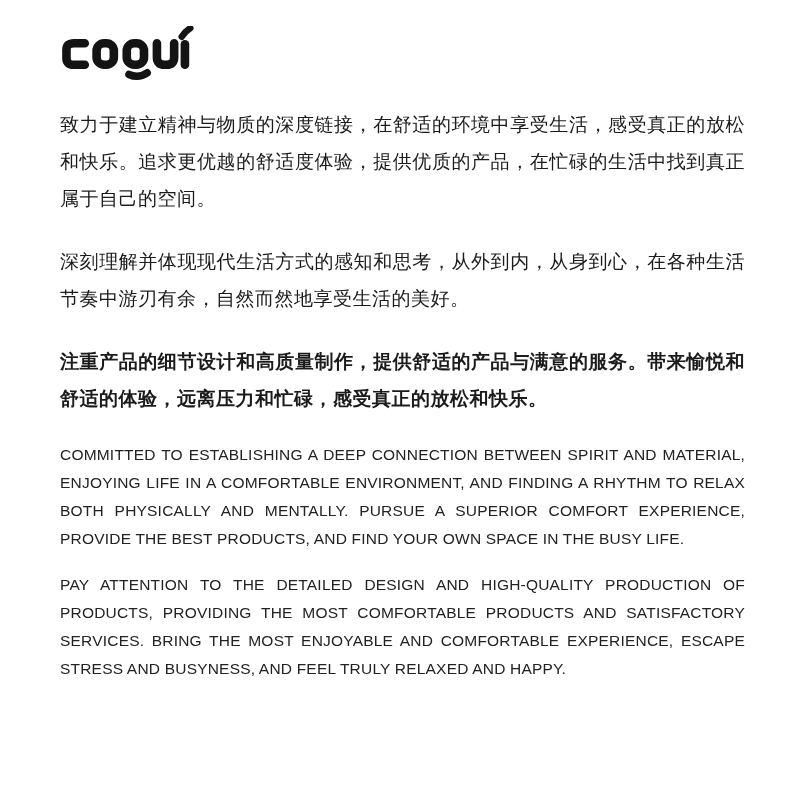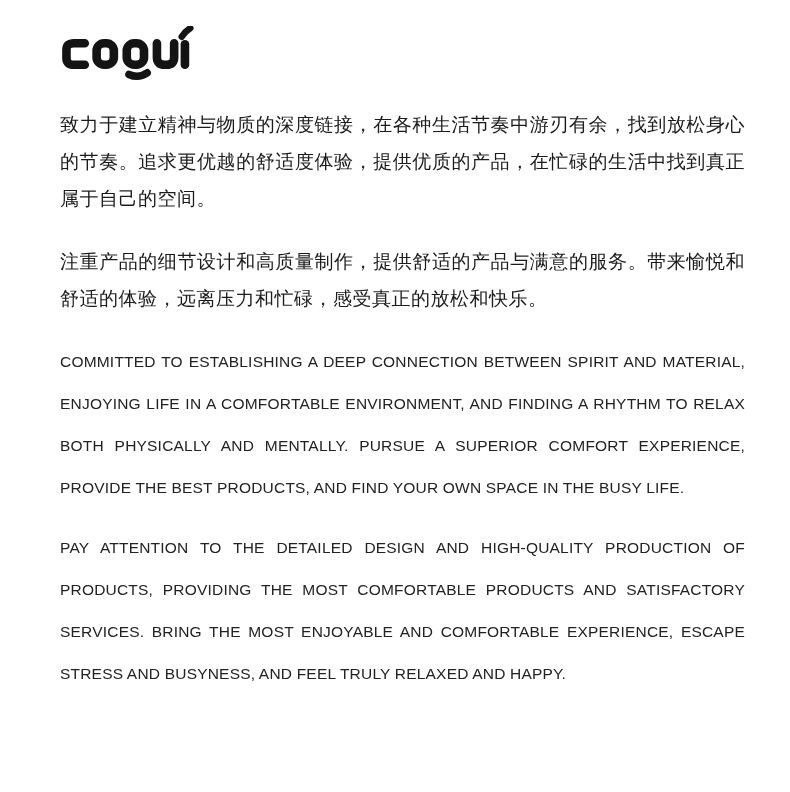--- a/index.html
+++ b/index.html
@@ -37,28 +37,29 @@
     font-size: 19px;
     line-height: 37px;
     letter-spacing: 0.5px;
     color: #1b1b1b;
     text-align: justify;
     text-justify: inter-ideograph;
     font-weight: 500;
   }
   .cn-section p:last-child {
     margin-bottom: 0;
+    font-weight: bold;
   }
   .en-section {
     margin-top: 24px;
   }
   .en-section p {
     margin: 0 0 18px 0;
     font-size: 15.5px;
-    line-height: 42px;
+    line-height: 28px;
     letter-spacing: 0.2px;
     color: #222222;
     text-align: justify;
     font-weight: 500;
   }
   .en-section p:last-child {
     margin-bottom: 0;
   }
 </style>
 </head>
@@ -83,21 +84,22 @@
           <path d="M 114 17 V 36"></path>
         </g>
 
         <path d="M 79 43.5 Q 71 49 62 45" stroke="#141414" stroke-width="7" fill="none" stroke-linecap="round"></path>
 
         <path d="M 111 10 Q 114 5 119 2" stroke="#141414" stroke-width="6" fill="none" stroke-linecap="round"></path>
       </svg>
     </div>
 
     <div class="cn-section">
-      <p>致力于建立精神与物质的深度链接，在各种生活节奏中游刃有余，找到放松身心的节奏。追求更优越的舒适度体验，提供优质的产品，在忙碌的生活中找到真正属于自己的空间。</p>
+      <p>致力于建立精神与物质的深度链接，在舒适的环境中享受生活，感受真正的放松和快乐。追求更优越的舒适度体验，提供优质的产品，在忙碌的生活中找到真正属于自己的空间。</p>
+      <p>深刻理解并体现现代生活方式的感知和思考，从外到内，从身到心，在各种生活节奏中游刃有余，自然而然地享受生活的美好。</p>
       <p>注重产品的细节设计和高质量制作，提供舒适的产品与满意的服务。带来愉悦和舒适的体验，远离压力和忙碌，感受真正的放松和快乐。</p>
     </div>
 
     <div class="en-section">
       <p>COMMITTED TO ESTABLISHING A DEEP CONNECTION BETWEEN SPIRIT AND MATERIAL, ENJOYING LIFE IN A COMFORTABLE ENVIRONMENT, AND FINDING A RHYTHM TO RELAX BOTH PHYSICALLY AND MENTALLY. PURSUE A SUPERIOR COMFORT EXPERIENCE, PROVIDE THE BEST PRODUCTS, AND FIND YOUR OWN SPACE IN THE BUSY LIFE.</p>
       <p>PAY ATTENTION TO THE DETAILED DESIGN AND HIGH-QUALITY PRODUCTION OF PRODUCTS, PROVIDING THE MOST COMFORTABLE PRODUCTS AND SATISFACTORY SERVICES. BRING THE MOST ENJOYABLE AND COMFORTABLE EXPERIENCE, ESCAPE STRESS AND BUSYNESS, AND FEEL TRULY RELAXED AND HAPPY.</p>
     </div>
 
   </div>
 </div>

